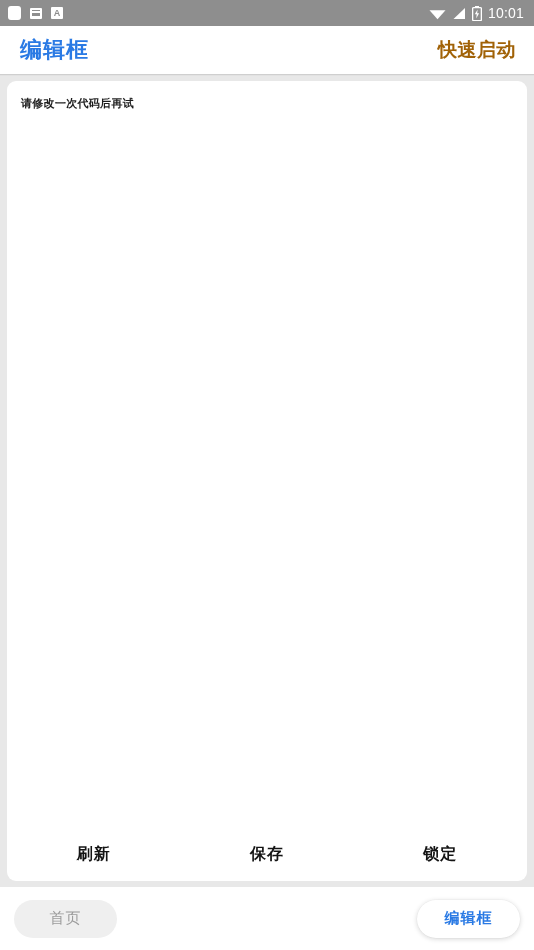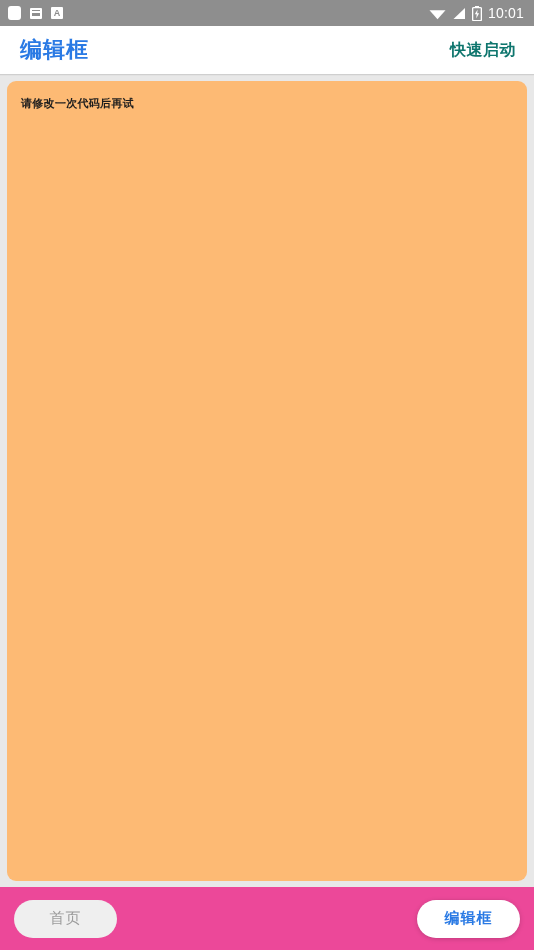--- a/index.html
+++ b/index.html
@@ -32,26 +32,26 @@
   
   .appbar{
     flex:0 0 49px; height:49px;
     background:#ffffff;
     display:flex; align-items:center;
     padding:0 18px 0 20px;
     border-bottom:1px solid #cfcfcf;
     box-shadow:0 1px 0 #e2e2e2;
   }
   .appbar-title{ font-size:22px; font-weight:bold; color:#2a7ae4; letter-spacing:1px; }
-  .appbar-action{ margin-left:auto; font-size:16px; font-weight:bold; color:#0f766e; letter-spacing:.5px; }
+  .appbar-action{ margin-left:auto; font-size:19px; font-weight:bold; color:#a16207; letter-spacing:.5px; }
 
   
   .page{ flex:1 1 auto; display:flex; flex-direction:column; padding:6px 7px 0 7px; min-height:0; }
   .card{
-    flex:1 1 auto; background:#fdba74;
+    flex:1 1 auto; background:#ffffff;
     border-radius:9px;
     display:flex; flex-direction:column;
     min-height:0; overflow:hidden;
   }
   .editor{
     flex:1 1 auto; min-height:0;
     padding:14px 14px 0 14px;
     overflow:hidden;
   }
   .editor-text{
@@ -65,21 +65,21 @@
   }
   .action-btn{
     flex:1 1 0; text-align:center;
     font-size:16px; font-weight:bold; color:#141414;
     letter-spacing:1px;
   }
 
   
   .tabbar{
     flex:0 0 63px; height:63px;
-    background:#ec4899;
+    background:#ffffff;
     display:flex; align-items:center; justify-content:space-between;
     padding:0 14px;
     margin-top:6px;
   }
   .tab{
     flex:0 0 auto;
     min-width:103px; height:38px;
     border-radius:19px;
     display:flex; align-items:center; justify-content:center;
     font-size:15px; letter-spacing:1px;
@@ -121,20 +121,23 @@
     <div class="appbar-title">编辑框</div>
     <div class="appbar-action">快速启动</div>
   </div>
 
   <div class="page">
     <div class="card">
       <div class="editor">
         <div class="editor-text">请修改一次代码后再试</div>
       </div>
       <div class="actions">
+        <div class="action-btn">刷新</div>
+        <div class="action-btn">保存</div>
+        <div class="action-btn">锁定</div>
       </div>
     </div>
   </div>
 
   <div class="tabbar">
     <div class="tab">首页</div>
     <div class="tab active">编辑框</div>
   </div>
 
 </div>

